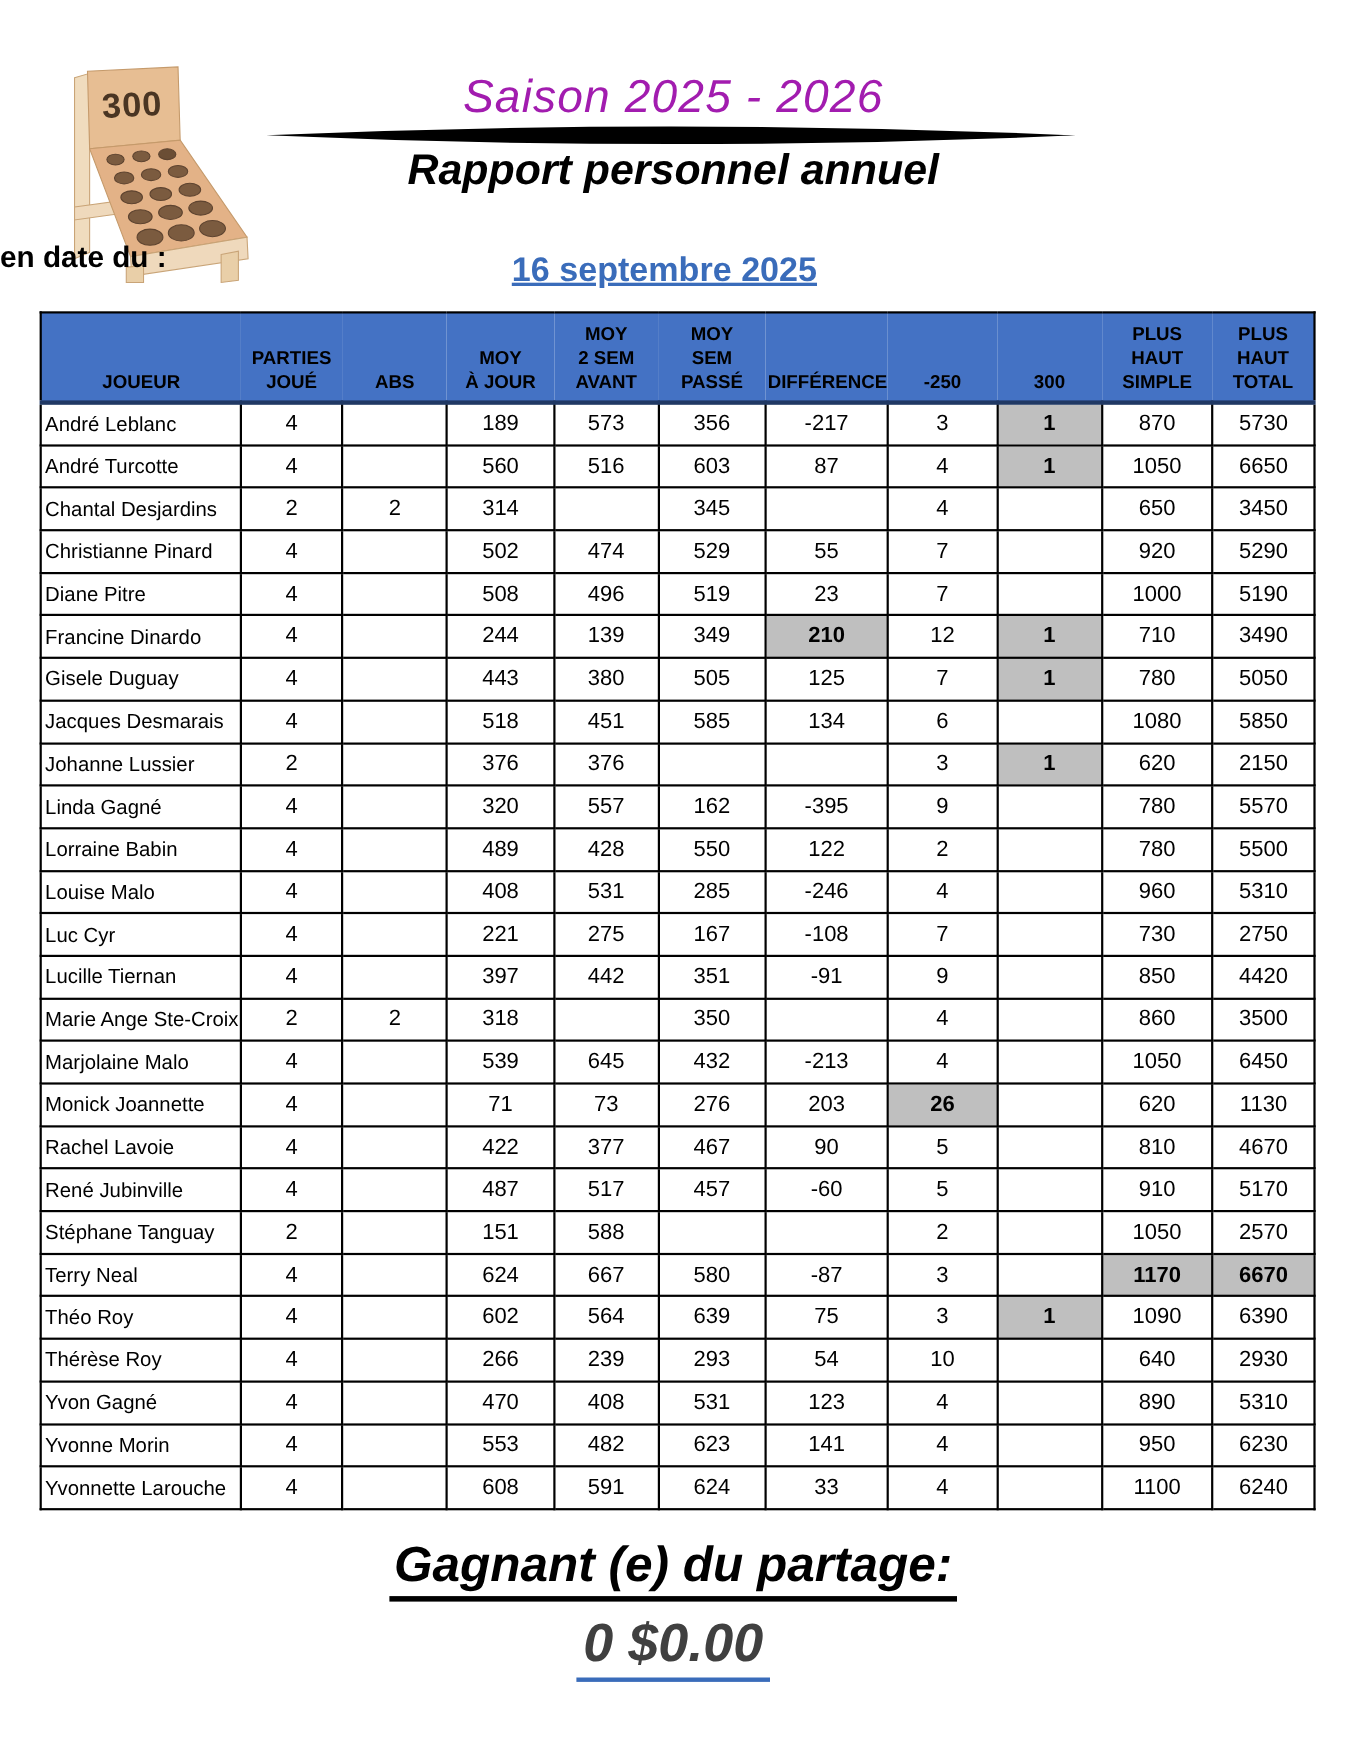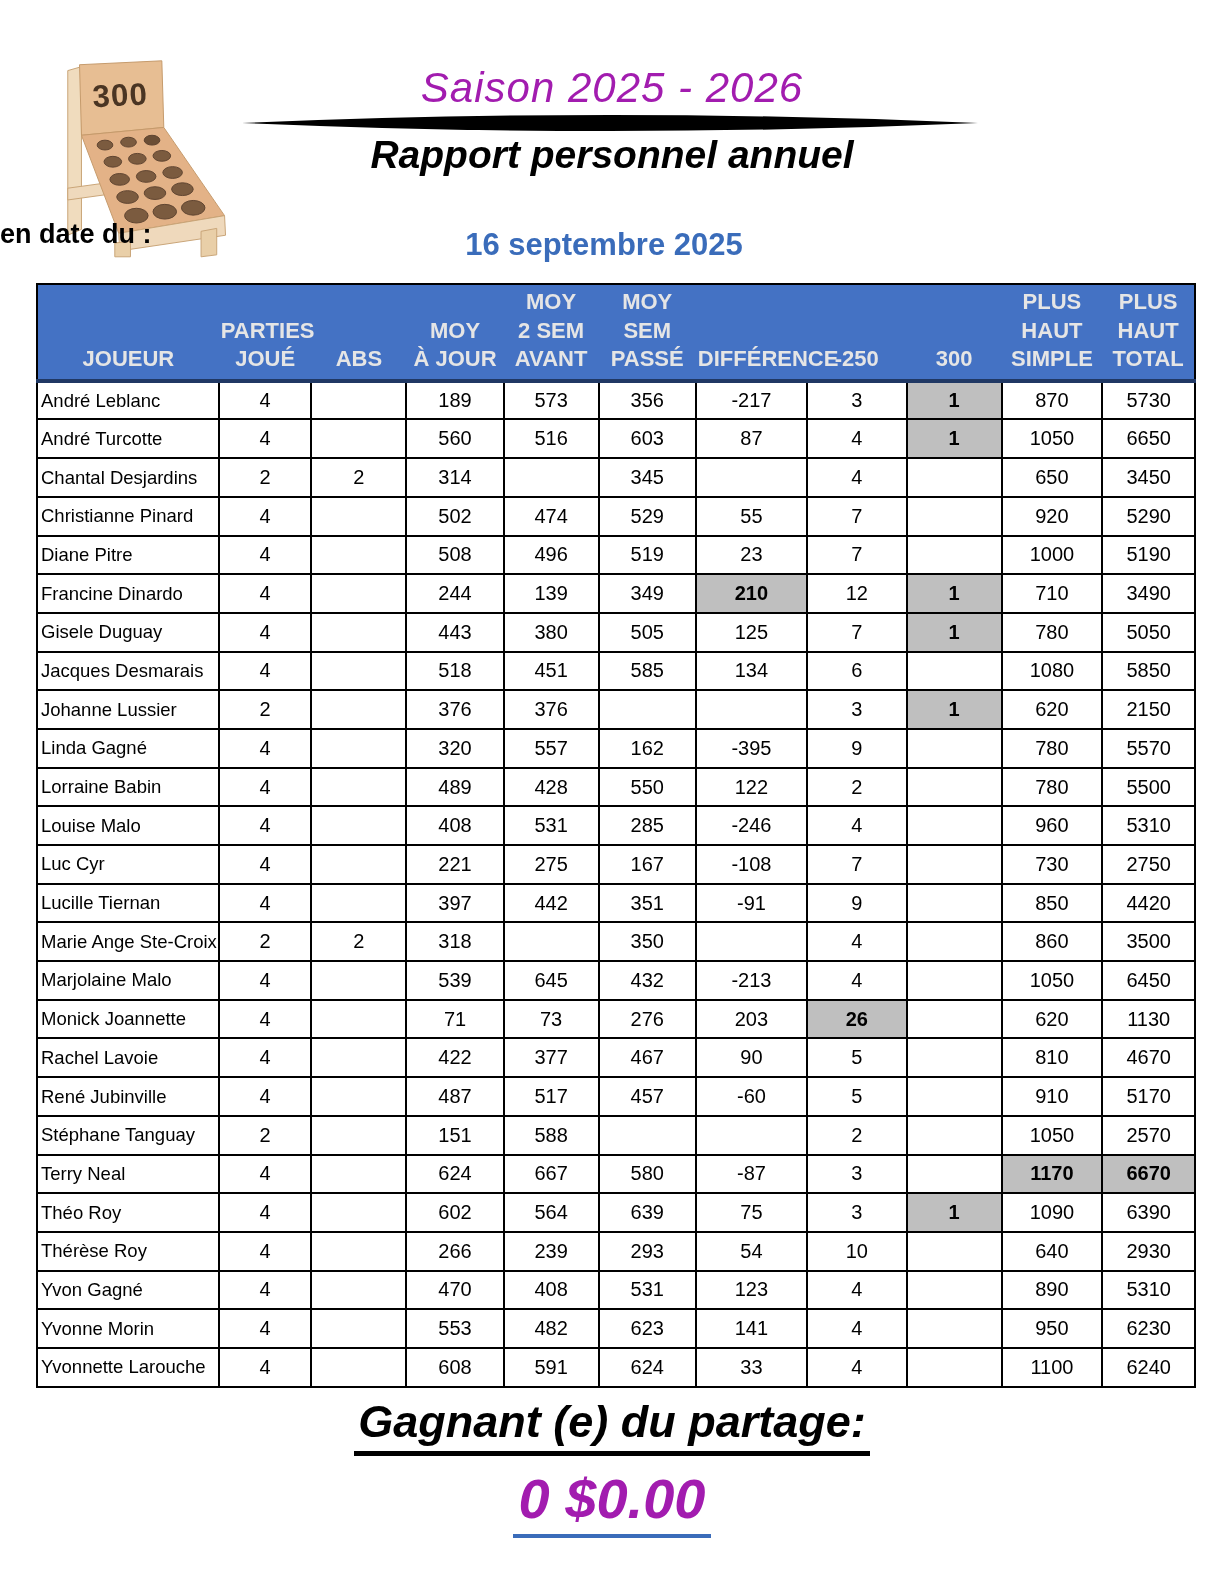--- a/index.html
+++ b/index.html
@@ -31,34 +31,34 @@
     font-size:39px; color:#000;
   }
   .title-endate {
     position:absolute; left:0; top:184px; width:1224px;
     text-align:left; font-weight:bold;
     font-size:27px; color:#000;margin-top:35px;
   }
   .title-date {
     position:absolute; left:0; top:227px; width:1208px;
     text-align:center; font-weight:bold;
-    font-size:31px; color:#3A6CBA;
+    font-size:31px; color:#3A6CBA;text-decoration:underline;
   }
 
   
   table.report {
     position:absolute; left:36px; top:283px;
     width:1160px;
     border-collapse:collapse; table-layout:fixed;
     border:2px solid #000;
   }
   thead tr { height:82px; }
   thead th {
-    background:#4472C4; color:#e5e5e5;
-    font-weight:bold; font-size:22px;
+    background:#4472C4; color:#000000;
+    font-weight:bold; font-size:17px;
     vertical-align:bottom; text-align:center;
     white-space:pre-line; line-height:1.3;
     padding:3px 2px 5px 2px;
     border:none;
   }
   thead { border-bottom:4px solid #203864; }
   thead th:nth-child(1){width:15.7%;}
   thead th:nth-child(2){width:8.0%;}
   thead th:nth-child(3){width:8.2%;}
   thead th:nth-child(4){width:8.4%;}
@@ -90,22 +90,22 @@
   .winner-label-wrap { top:1396px; }
   .winner-value-wrap { top:1466px; }
   .winner-label {
     display:inline-block;
     font-style:italic; font-weight:bold; font-size:45px;
     color:#000;
     border-bottom:5px solid #000; padding:0 4px 3px 4px;
   }
   .winner-value {
     display:inline-block;
-    font-style:italic; font-weight:bold; font-size:56px;
-    color:#a21caf;
+    font-style:italic; font-weight:bold; font-size:49px;
+    color:#404040;
     border-bottom:4px solid #3A6CBA; padding:0 6px 3px 6px;
   }
 </style>
 </head>
 <body>
 
 <div class="board">
   <svg viewBox="0 0 200 220" width="196" height="218">
 
     <polygon points="12,30 26,26 26,192 12,198" fill="#F0DCBE" stroke="#C9A477" stroke-width="1"></polygon>

